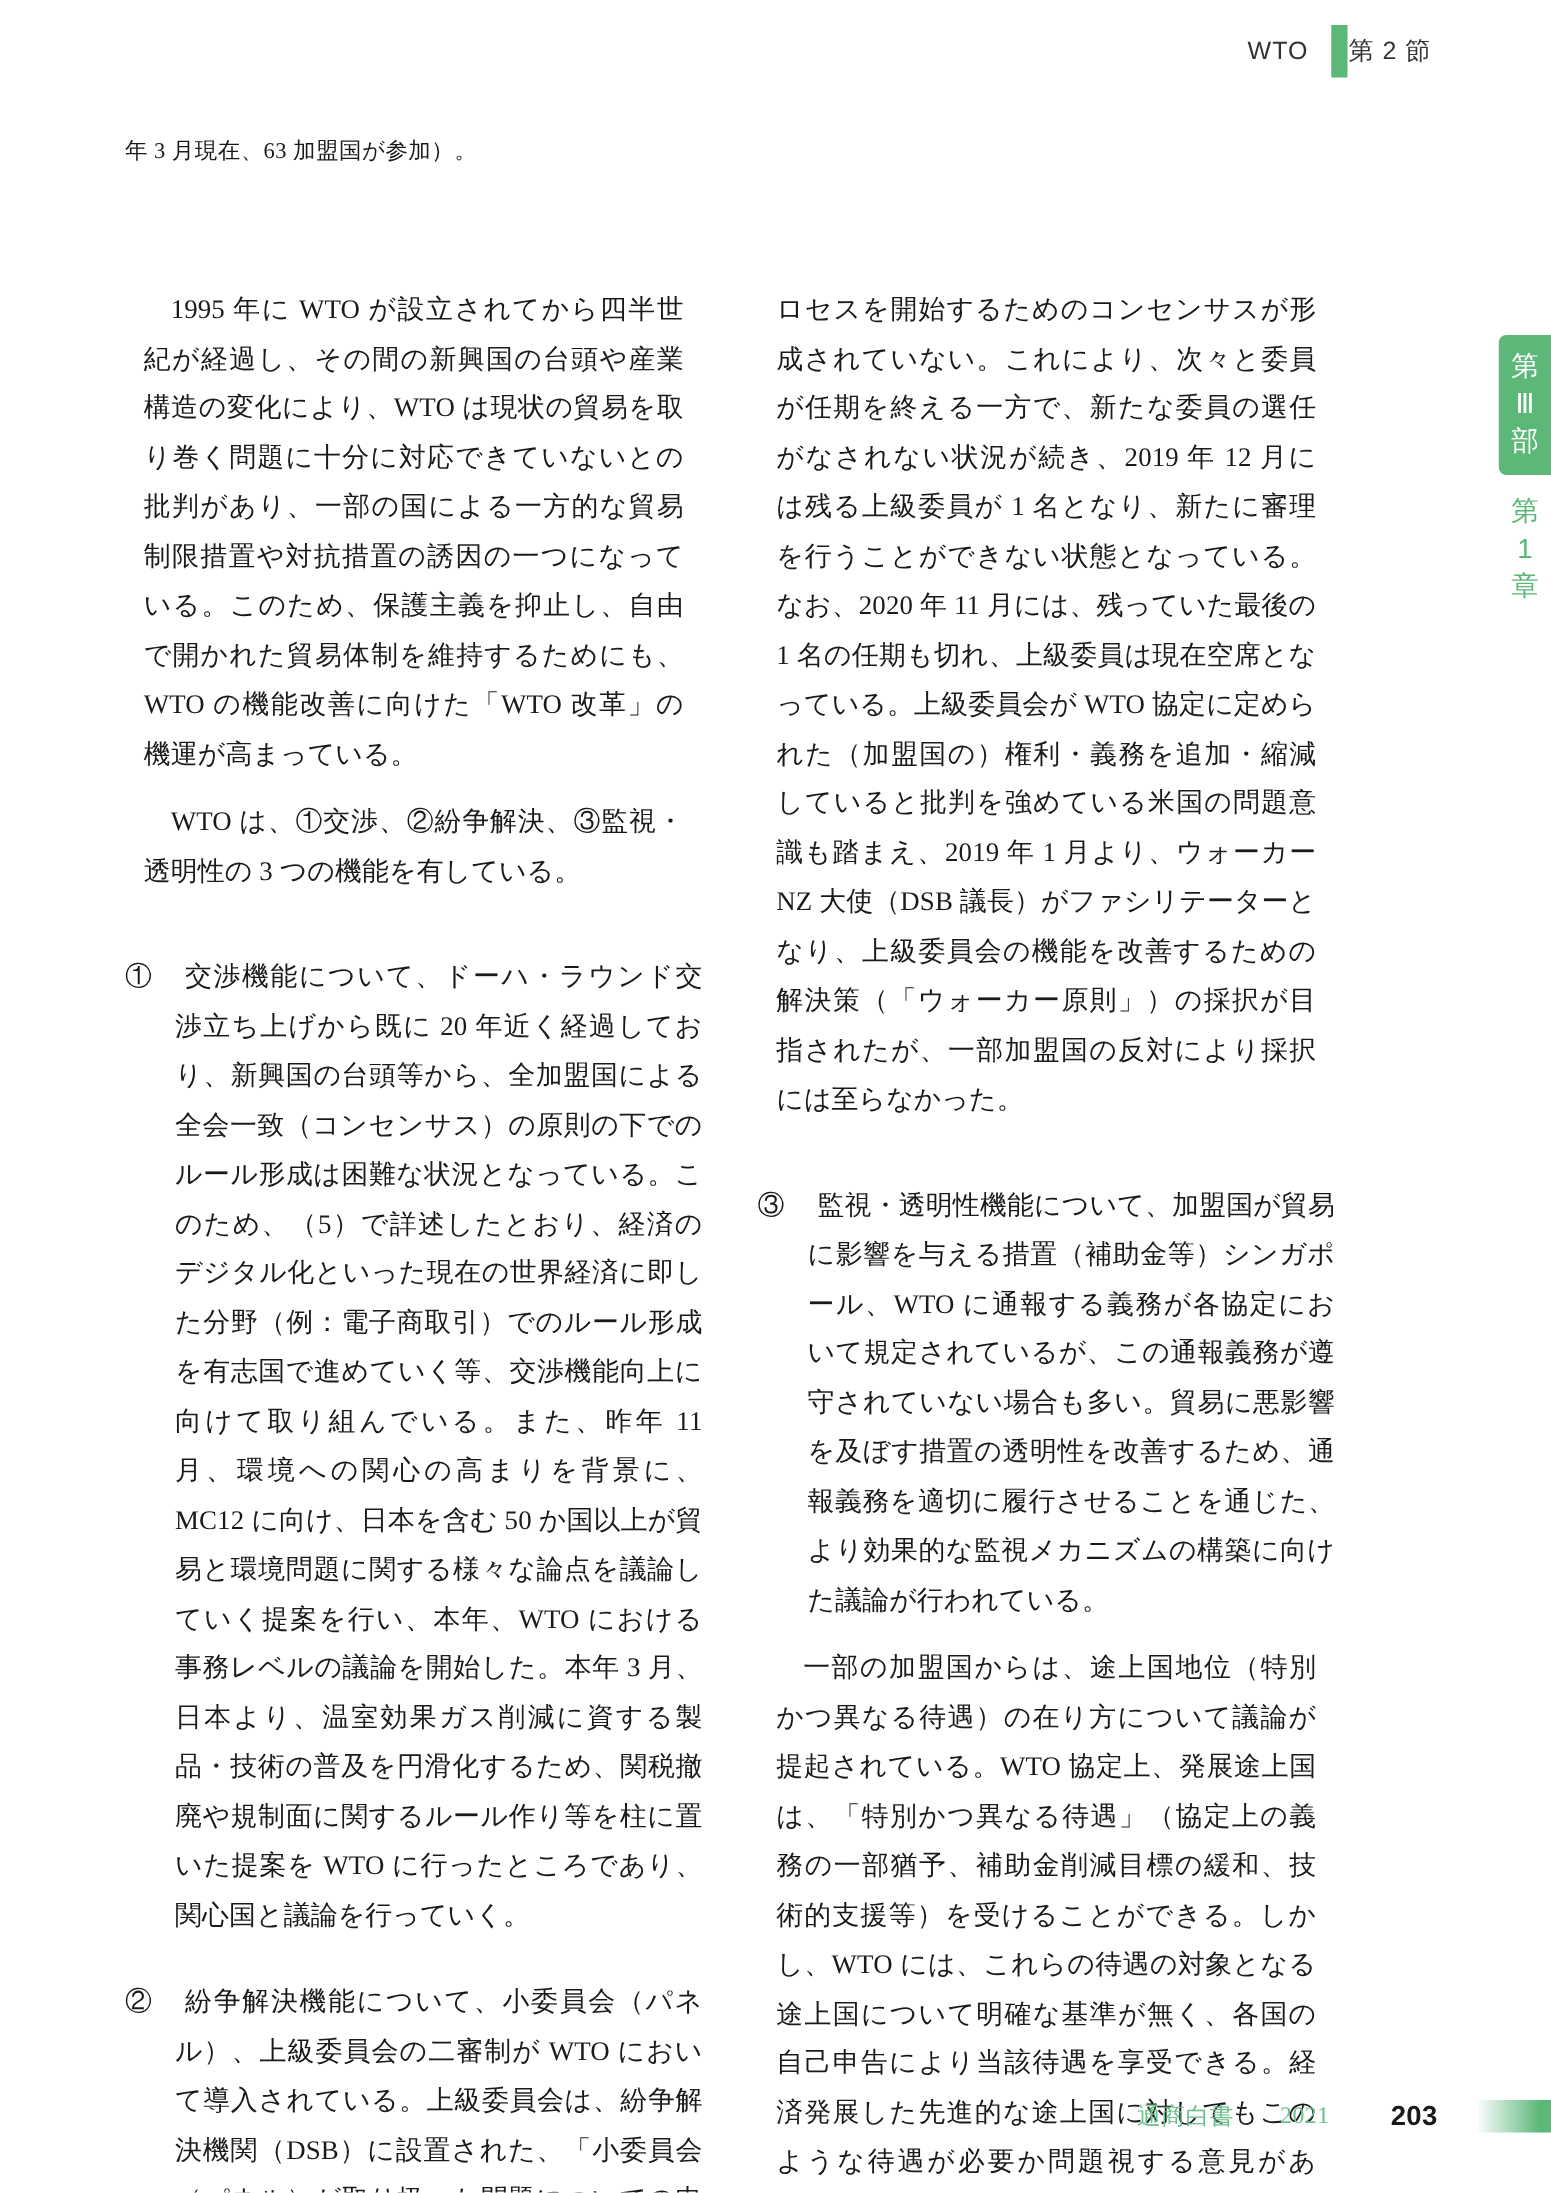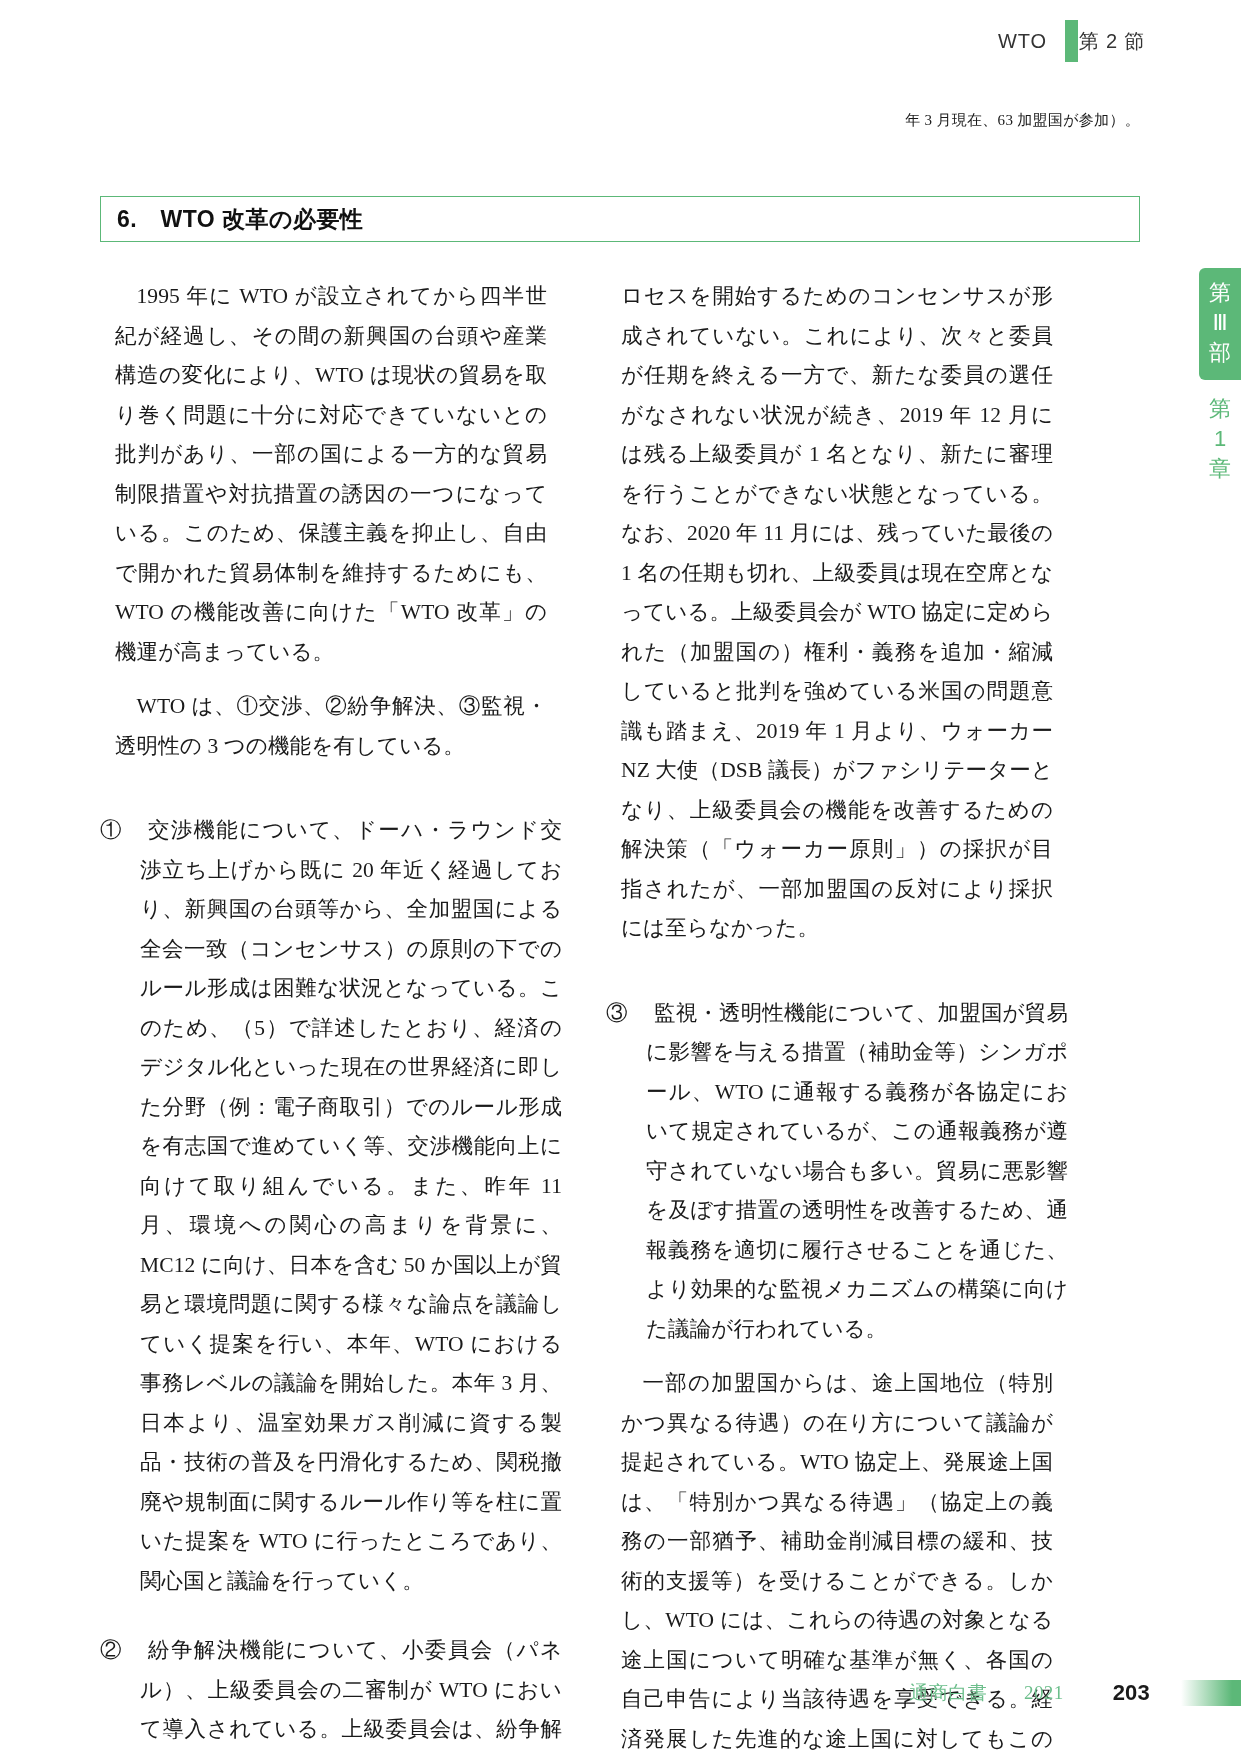--- a/index.html
+++ b/index.html
@@ -51,25 +51,24 @@
 
   
   .content {
     position: absolute;
     left: 100px;
     top: 100px;
     width: 1040px;
   }
 
   .lead-line {
-    font-size: 15px;
+    font-size: 18px;
     line-height: 40px;
     letter-spacing: 0.02em;
-    margin: 0 0 56px 0;
-    text-align: right;
+    margin: 0 0 73px 0;
   }
 
   
   .section-box {
     border: 1.4px solid #5cb878;
     box-sizing: border-box;
     height: 46px;
     display: flex;
     align-items: center;
     padding-left: 16px;
@@ -220,23 +219,20 @@
     <span class="vchar">第</span>
     <span class="vchar">1</span>
     <span class="vchar">章</span>
   </div>
 </div>
 
 <div class="content">
 
   <p class="lead-line">年 3 月現在、63 加盟国が参加）。</p>
 
-  <div class="section-box">
-    <span class="section-title">6.　WTO 改革の必要性</span>
-  </div>
 
   <div class="columns">
 
     <div class="col">
       <p class="body">1995 年に WTO が設立されてから四半世紀が経過し、その間の新興国の台頭や産業構造の変化により、WTO は現状の貿易を取り巻く問題に十分に対応できていないとの批判があり、一部の国による一方的な貿易制限措置や対抗措置の誘因の一つになっている。このため、保護主義を抑止し、自由で開かれた貿易体制を維持するためにも、WTO の機能改善に向けた「WTO 改革」の機運が高まっている。</p>
       <p class="body">WTO は、①交渉、②紛争解決、③監視・透明性の 3 つの機能を有している。</p>
 
       <div class="gap-item"></div>
 
       <div class="num-item">

